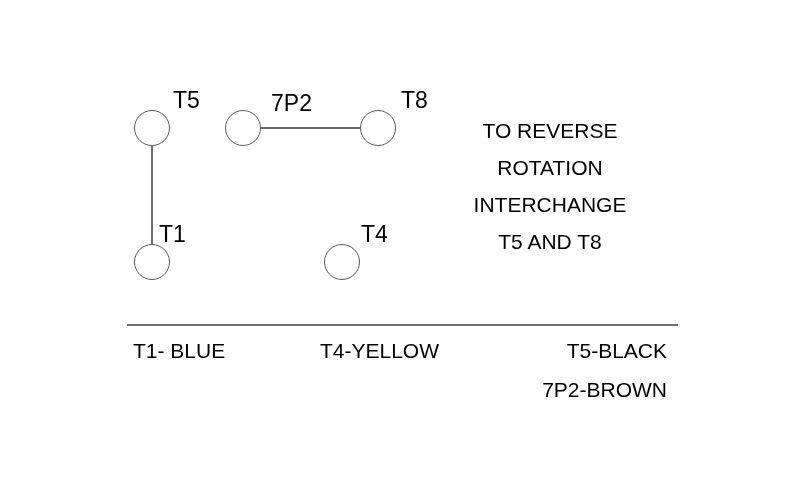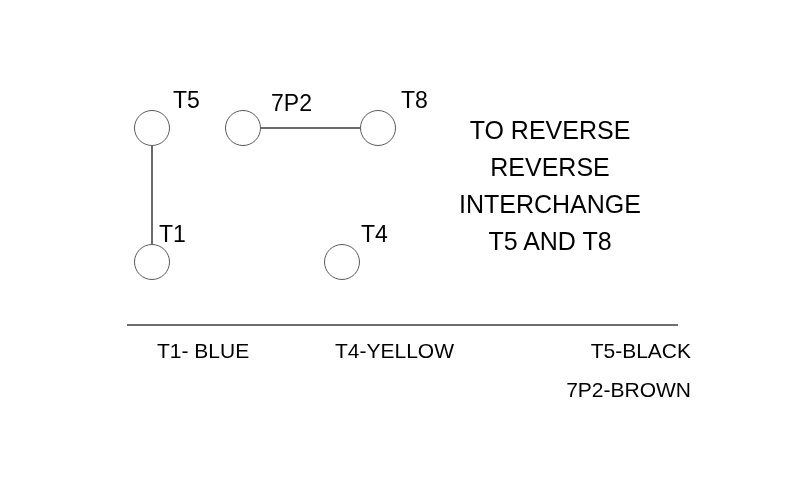--- a/index.html
+++ b/index.html
@@ -41,53 +41,52 @@
   .wire-v { width: 2px; }
   .wire-h { height: 2px; }
   #instructions {
     position: absolute;
     left: 440px;
     top: 112px;
     width: 220px;
     text-align: center;
   }
   #instructions .line {
-    font-size: 25px;
+    font-size: 21px;
     color: #000000;
     line-height: 37px;
     white-space: nowrap;
   }
   #divider {
     position: absolute;
     left: 127px;
     top: 324px;
     width: 551px;
     height: 2px;
     background: #6e6e6e;
   }
   #legend {
     position: absolute;
     left: 127px;
     top: 337px;
     width: 556px;
-    margin-left: 24px;
   }
   .legend-row {
     position: relative;
     height: 39px;
   }
   .legend-cell {
     position: absolute;
     font-size: 21px;
     color: #000000;
     white-space: nowrap;
     line-height: 28px;
   }
   .legend-cell.col-left  { left: 6px; }
-  .legend-cell.col-mid   { left: 184px; }
+  .legend-cell.col-mid   { left: 193px; }
   .legend-cell.col-right { right: 16px; }
 </style>
 </head>
 <body>
 
 <div id="canvas">
 
   <div class="wire wire-v" style="left:151px; top:146px; height:99px;"></div>
 
   <div class="wire wire-h" style="left:261px; top:127px; width:99px;"></div>
@@ -112,21 +111,21 @@
     <div class="terminal-label" style="left:401px; top:89px;">T8</div>
   </div>
 
   <div class="terminal-group">
     <div class="terminal-circle" style="left:324px; top:244px;"></div>
     <div class="terminal-label" style="left:361px; top:223px;">T4</div>
   </div>
 
   <div id="instructions">
     <div class="line">TO REVERSE</div>
-    <div class="line">REVERSE</div>
+    <div class="line">ROTATION</div>
     <div class="line">INTERCHANGE</div>
     <div class="line">T5 AND T8</div>
   </div>
 
   <div id="divider"></div>
 
   <div id="legend">
 
     <div class="legend-row">
       <div class="legend-cell col-left">T1- BLUE</div>

